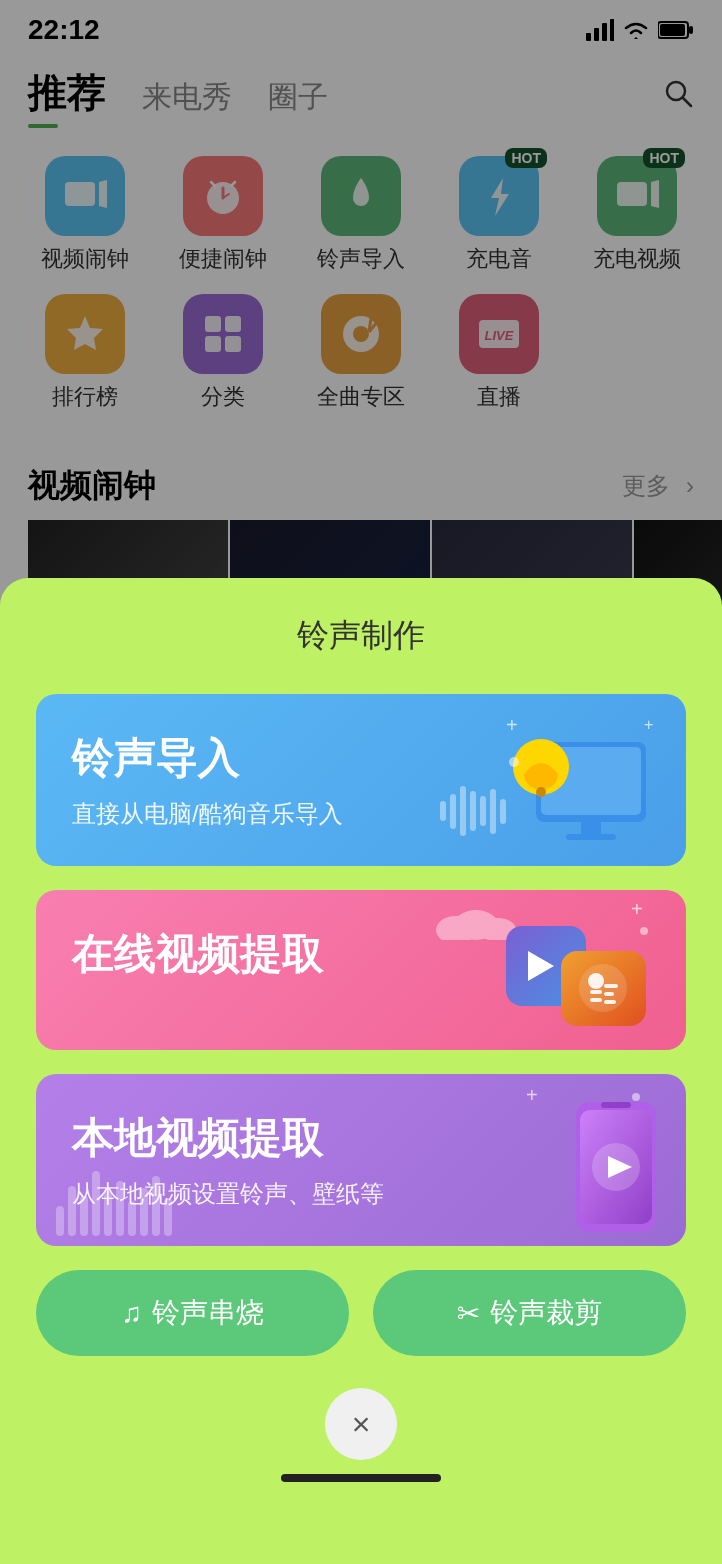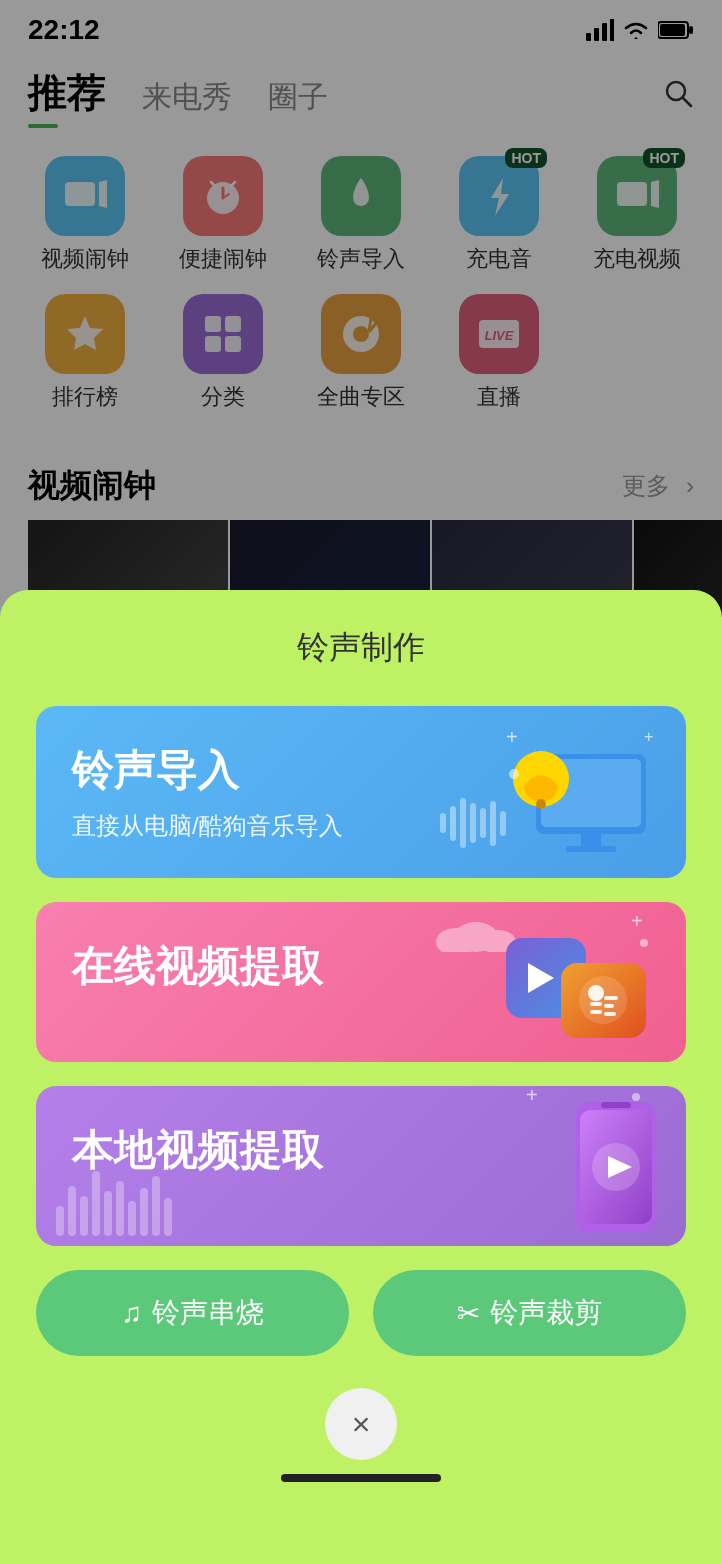--- a/index.html
+++ b/index.html
@@ -576,20 +576,21 @@
             </linearGradient>
           </defs>
 
           <circle cx="100" cy="85" r="24" fill="rgba(255,255,255,0.2)"></circle>
           <polygon points="92,74 92,96 116,85" fill="white"></polygon>
 
           <rect x="85" y="20" width="30" height="6" rx="3" fill="#9040c8"></rect>
         </svg>
       </div>
       <div class="card-title">本地视频提取</div>
+      <div class="card-subtitle">从本地视频设置铃声、壁纸等</div>
     </div>
 
     <div class="bottom-buttons">
       <button class="btn-green">
         <span>♫</span>
         <span>铃声串烧</span>
       </button>
       <button class="btn-green">
         <span>✂</span>
         <span>铃声裁剪</span>

